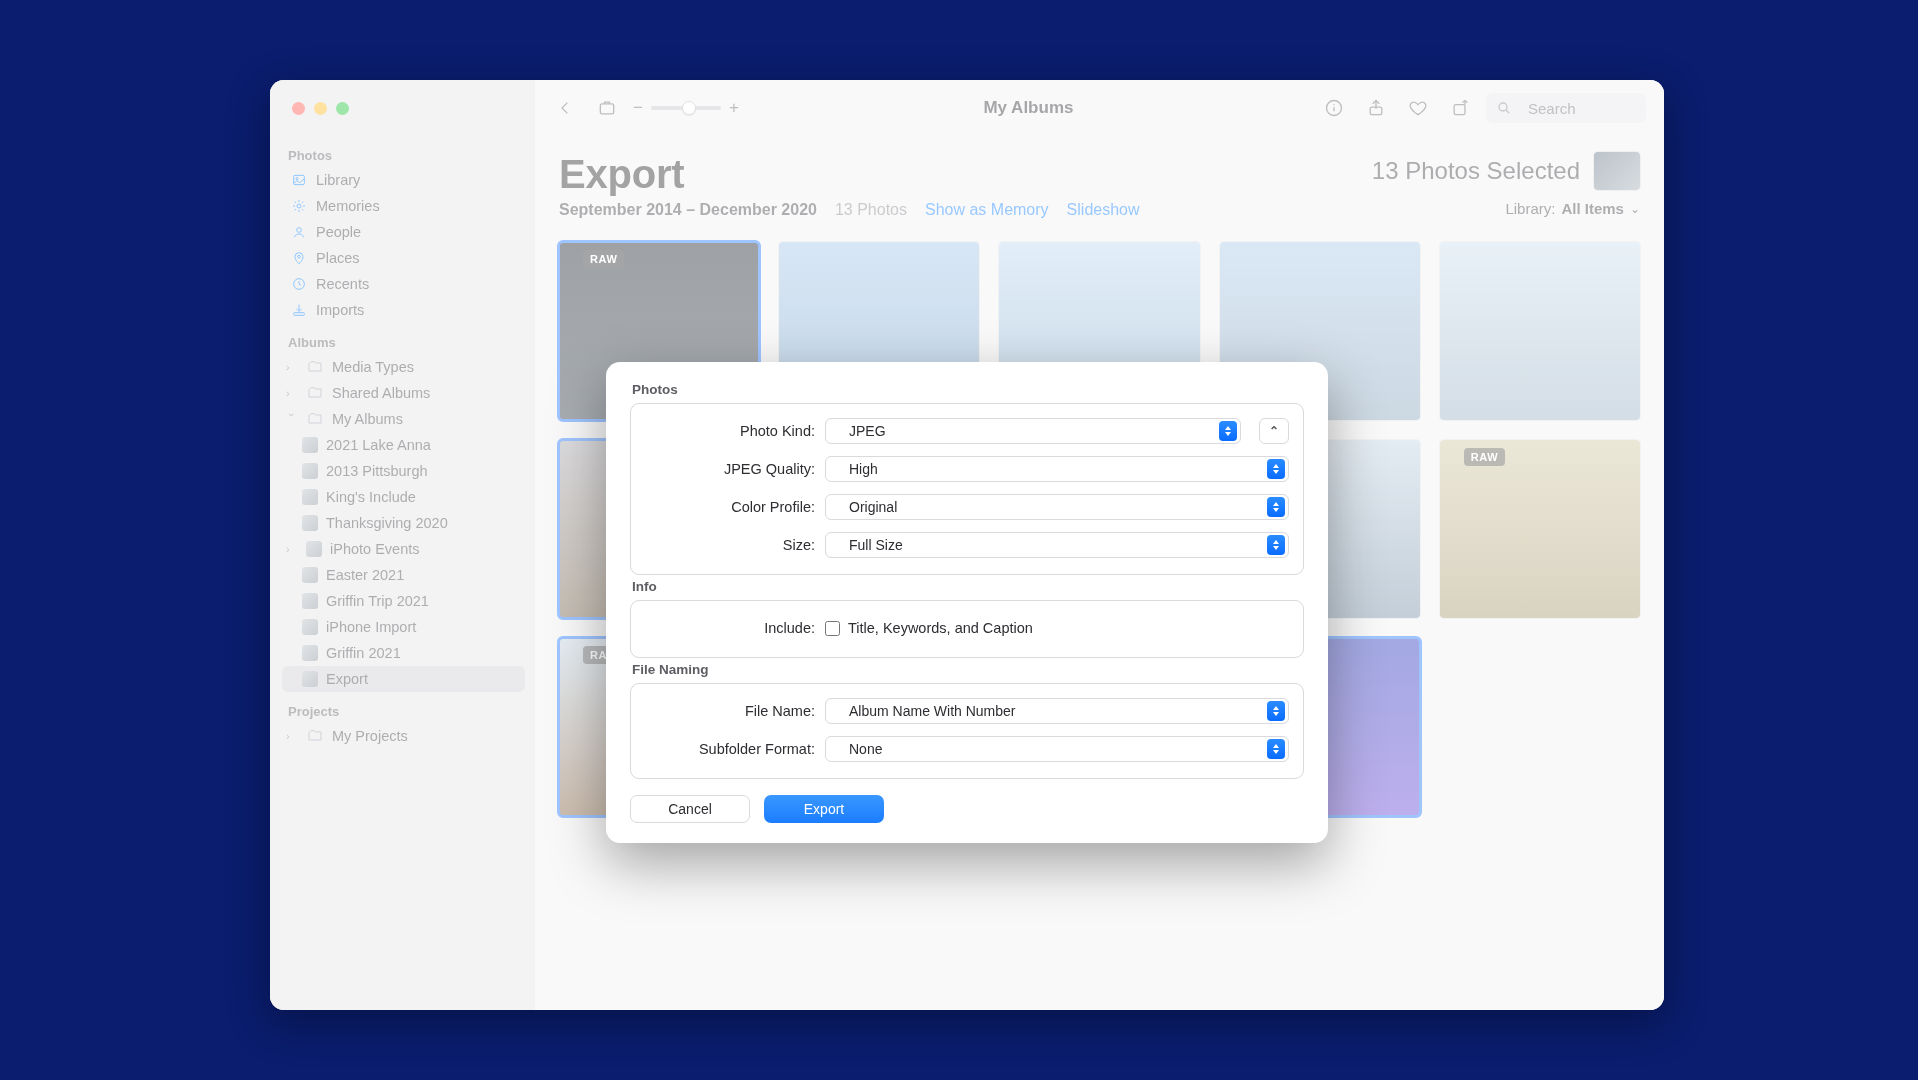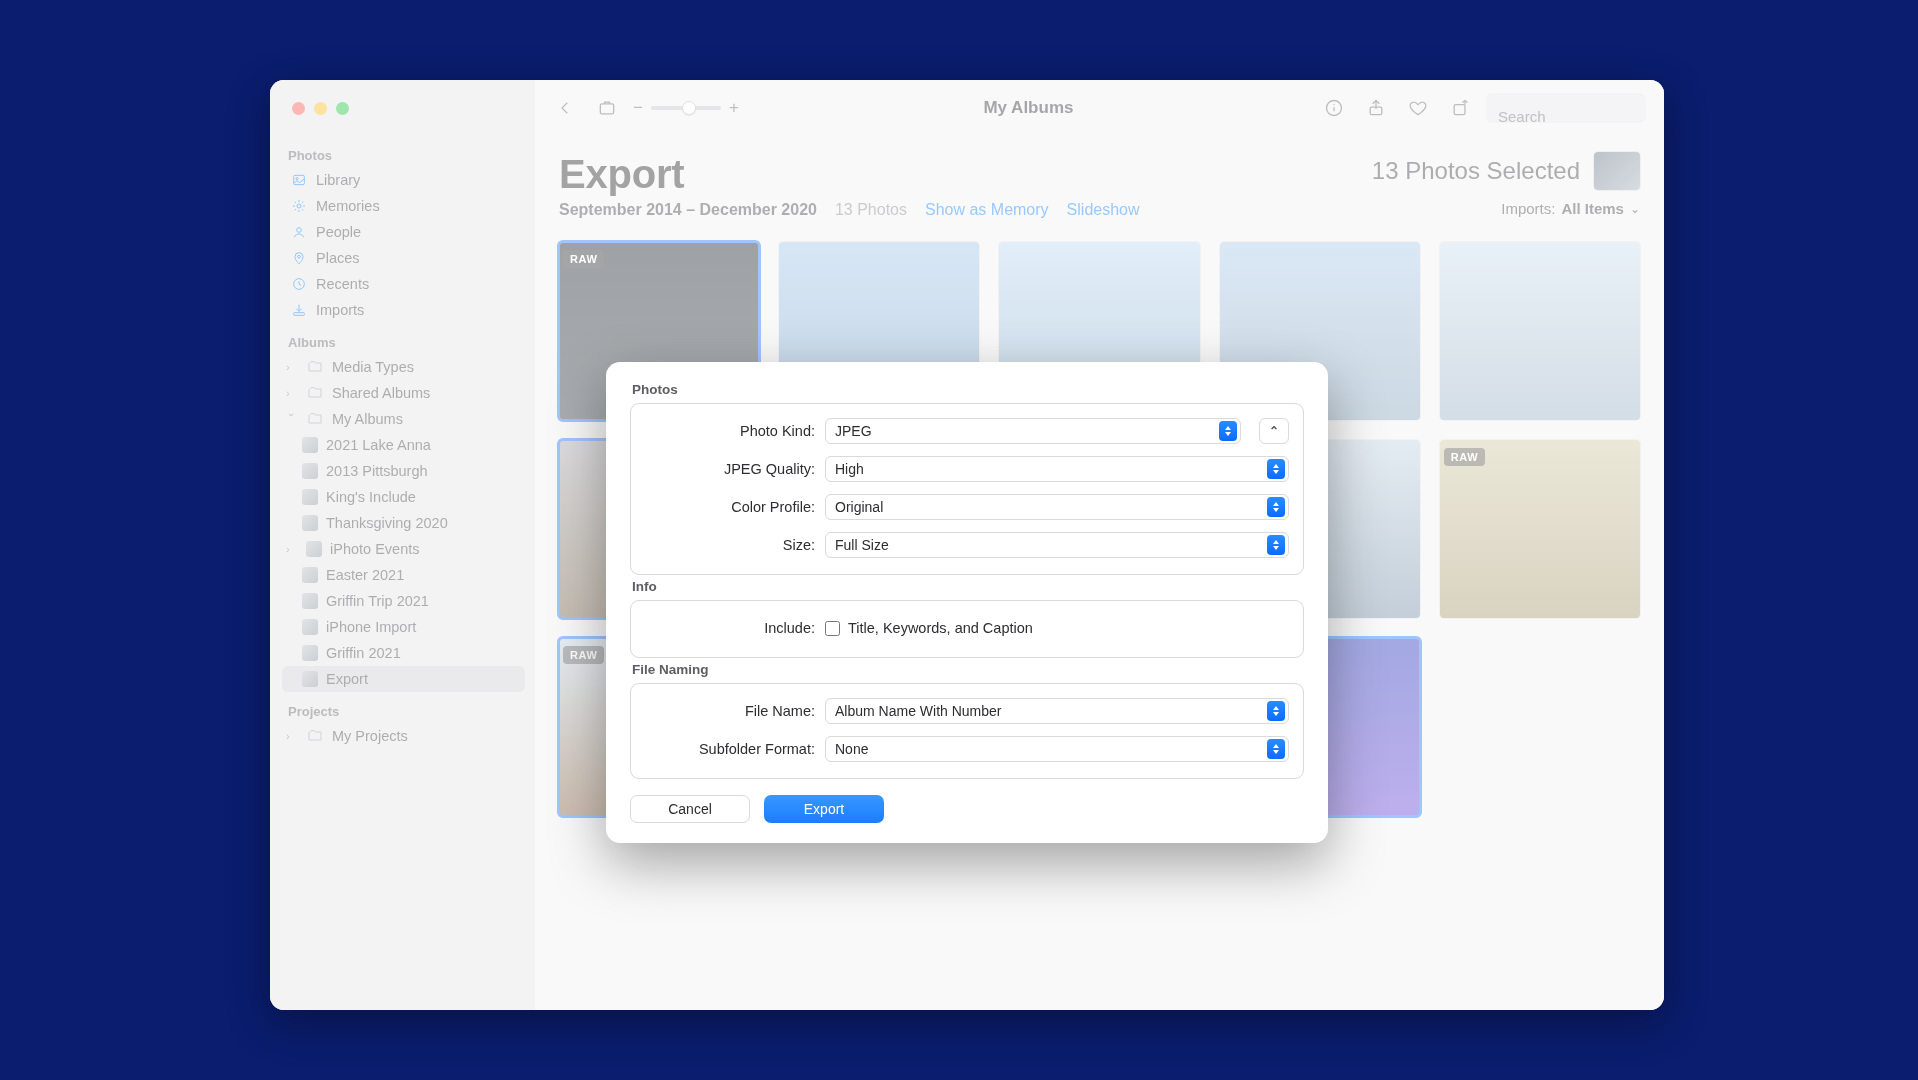--- a/index.html
+++ b/index.html
@@ -62,23 +62,23 @@
     font-size: 17px;
     background: var(--window-bg);
   }
   .tb-btn { width: 32px; height: 28px; border-radius: 6px; display:flex; align-items:center; justify-content:center; }
   .tb-btn svg { stroke: currentColor; fill: none; stroke-width: 1.6; }
   .zoom { display:flex; align-items:center; gap:8px; font-weight:500; }
   .zoom .track { position:relative; width:70px; height:4px; background:#c8c8ce; border-radius:4px; }
   .zoom .thumb { position:absolute; top:-5px; left:55%; transform:translateX(-50%); width:14px; height:14px; border-radius:50%; background:#fff; border:1px solid #bcbcc2; box-shadow:0 1px 1px rgba(0,0,0,0.15); }
   .tb-title { flex:1; text-align:center; font-weight:700; color:#3a3a3f; }
   .search {
-    display:flex; align-items:flex-start; gap:14px;
+    display:flex; align-items:center; gap:14px;
     background:#e6e6ea; border-radius:7px;
-    height:30px; padding:0 10px; min-width:160px;flex-direction:column;
+    height:30px; padding:0 10px; min-width:160px;
   }
   .search input { border:none; background:transparent; outline:none; font-size:15px; width:110px; color:#555; }
 
   
   .sidebar {
     grid-column: 1; grid-row: 2;
     background: var(--sidebar-bg);
     padding: 10px 10px 10px 12px;
     font-size: 14.5px;
     color: var(--sidebar-fg);
@@ -134,21 +134,21 @@
   .thumb {
     position:relative;
     height: 178px;
     border-radius:4px;
     background:linear-gradient(180deg,#8eb4d9 0%, #aac4d6 45%, #7e6f5f 100%);
     box-shadow:0 0 0 1px rgba(0,0,0,0.06);
   }
   .thumb.sel { outline:3px solid #2a7fff; outline-offset:-1px; }
   .thumb.r2 .raw,
   .thumb .raw {
-    position:absolute; left:4px; top:8px;
+    position:absolute; left:24px; top:8px;
     background:rgba(60,60,60,0.7); color:#fff;
     font-size:11px; font-weight:700; letter-spacing:0.6px;
     padding:3px 7px; border-radius:4px;
   }
 
   
   .thumb.t1{background:linear-gradient(180deg,#2a3038,#3e4852);}
   .thumb.t2{background:linear-gradient(180deg,#a7c9ea,#7ea4c8);}
   .thumb.t3{background:linear-gradient(180deg,#bfd9f0,#8ab0cf);}
   .thumb.t4{background:linear-gradient(180deg,#aeccea,#8fa9bf);}
@@ -191,21 +191,21 @@
   }
   .row { display:flex; align-items:center; height:34px; gap:10px; }
   .row + .row { margin-top:4px; }
   .lbl { width:170px; text-align:right; color:#2d2d32; font-size:14.5px; }
   .select {
     flex:1; height:26px;
     border:1px solid var(--border);
     border-radius:6px;
     background:#fff;
     display:flex; align-items:center; justify-content:space-between;
-    padding:0 3px 0 9px;
+    padding:0 3px 0 23px;
     font-size:14px;
   }
   .stepper {
     width:18px; height:20px; border-radius:4px;
     background:linear-gradient(180deg,#2a8cff,#0a6cff);
     display:flex; flex-direction:column; align-items:center; justify-content:center;
     gap:0;
   }
   .stepper::before,.stepper::after{
     content:""; width:0; height:0; border-left:3.5px solid transparent; border-right:3.5px solid transparent;
@@ -447,21 +447,21 @@
       <span class="selcount">13 Photos Selected</span>
       <span class="selthumb"></span>
     </div>
     <div class="subbar">
       <span class="range">September 2014 – December 2020</span>
       <span class="count">13 Photos</span>
       <span class="action">Show as Memory</span>
       <span class="action">Slideshow</span>
     </div>
     <div class="showing">
-      <span>Imports:</span>
+      <span>Library:</span>
       <b>All Items</b>
       <span style="font-size:12px">⌄</span>
     </div>
 
     <div class="grid" id="thumb-grid">
         <div class="thumb t1 sel">
           <span class="raw">RAW</span>
         </div>
         <div class="thumb t2"></div>
         <div class="thumb t3"></div>

